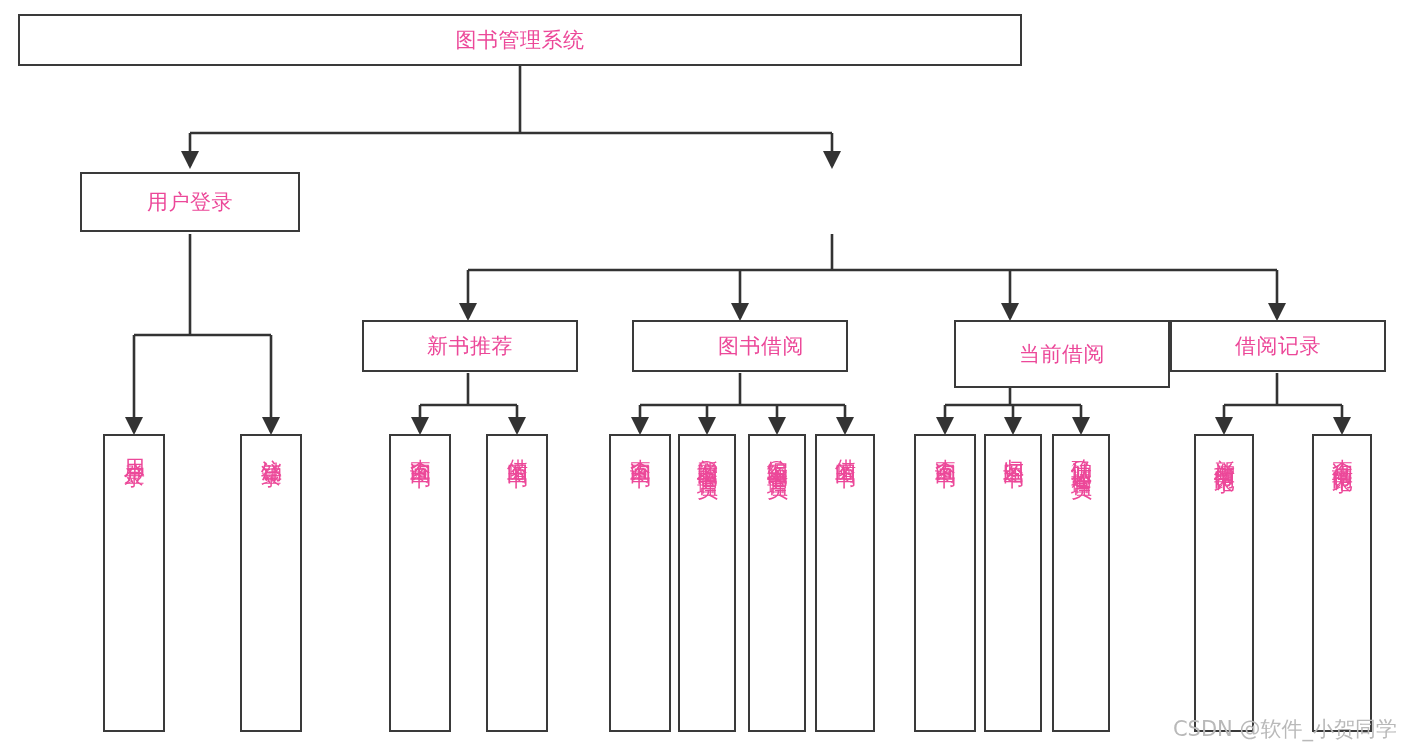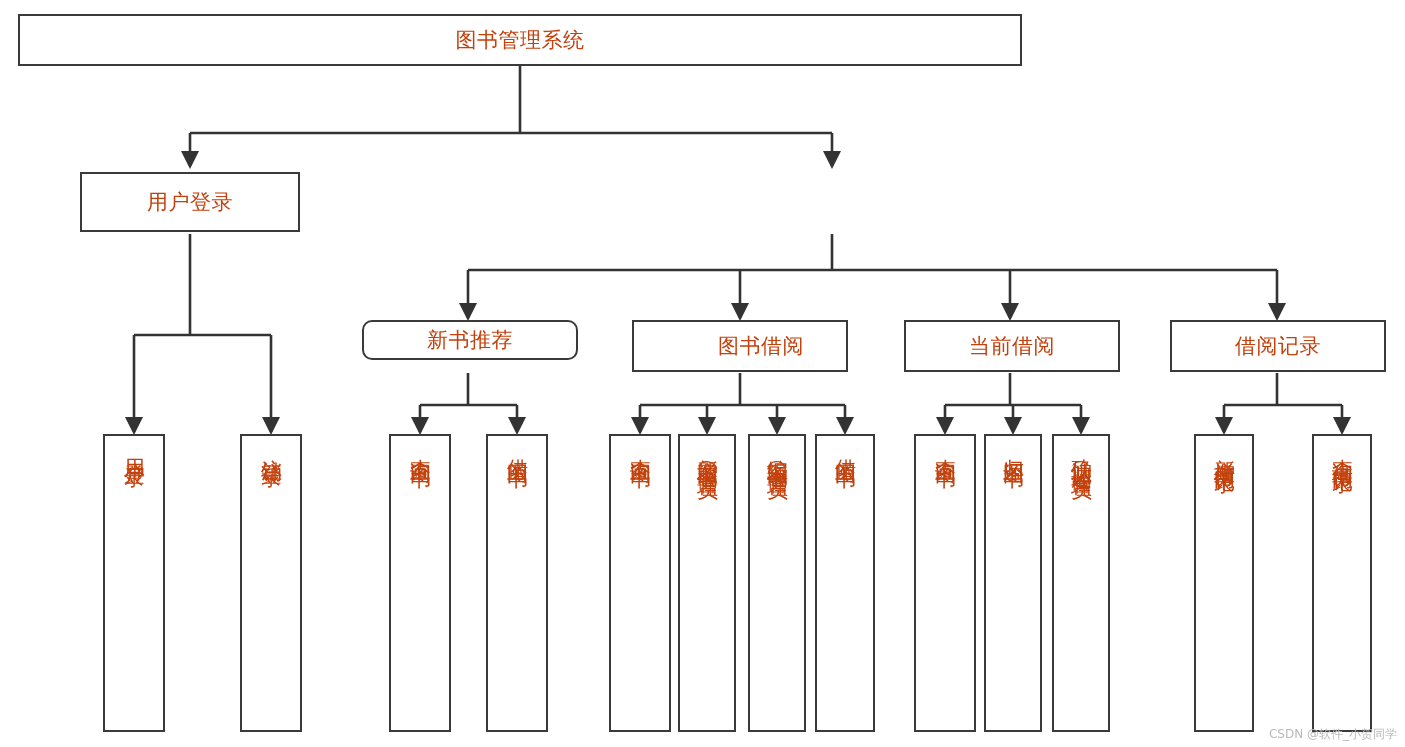--- a/index.html
+++ b/index.html
@@ -33,21 +33,21 @@
     border: 2px solid #3a3a3a;
     display: flex;
     align-items: center;
     justify-content: center;
     color: #2b2b2b;
   }
   .node-label {
     display: block;
     text-align: left;
     line-height: 1.15;
-    color: #c2410c;
+    color: #ec4899;
     white-space: pre;
   }
   
   .node.horiz .node-label {
     font-size: 21px;
     letter-spacing: 0.5px;
   }
   
   .node.vert {
     align-items: flex-start;
@@ -58,21 +58,21 @@
     writing-mode: vertical-rl;
     text-orientation: upright;
     font-size: 21px;
     letter-spacing: 3px;
     line-height: 1;
   }
   #watermark {
     position: absolute;
     right: 8px;
     bottom: 4px;
-    font-size: 12px;
+    font-size: 21px;
     color: #b9b9b9;
     white-space: nowrap;
     user-select: none;
   }
 </style>
 </head>
 <body>
 
 <div id="diagram-root">
 
@@ -128,29 +128,29 @@
 
   <div class="node horiz" style="left:18px; top:14px; width:1004px; height:52px;">
     <span class="node-label">图书管理系统</span>
   </div>
 
   <div class="node horiz" style="left:80px; top:172px; width:220px; height:60px;">
     <span class="node-label">用户登录</span>
   </div>
 
 
-  <div class="node horiz" style="left:362px; top:320px; width:216px; height:40px;border-radius:10px;">
+  <div class="node horiz" style="left:362px; top:320px; width:216px; height:52px;">
     <span class="node-label">新书推荐</span>
   </div>
 
   <div class="node horiz" style="left:632px; top:320px; width:216px; height:52px;padding-left:42px;">
     <span class="node-label">图书借阅</span>
   </div>
 
-  <div class="node horiz" style="left:904px; top:320px; width:216px; height:52px;">
+  <div class="node horiz" style="left:954px; top:320px; width:216px; height:68px;">
     <span class="node-label">当前借阅</span>
   </div>
 
   <div class="node horiz" style="left:1170px; top:320px; width:216px; height:52px;">
     <span class="node-label">借阅记录</span>
   </div>
 
   <div class="node vert" style="left:103px; top:434px; width:62px; height:298px;">
     <span class="node-label">用户登录</span>
   </div>

